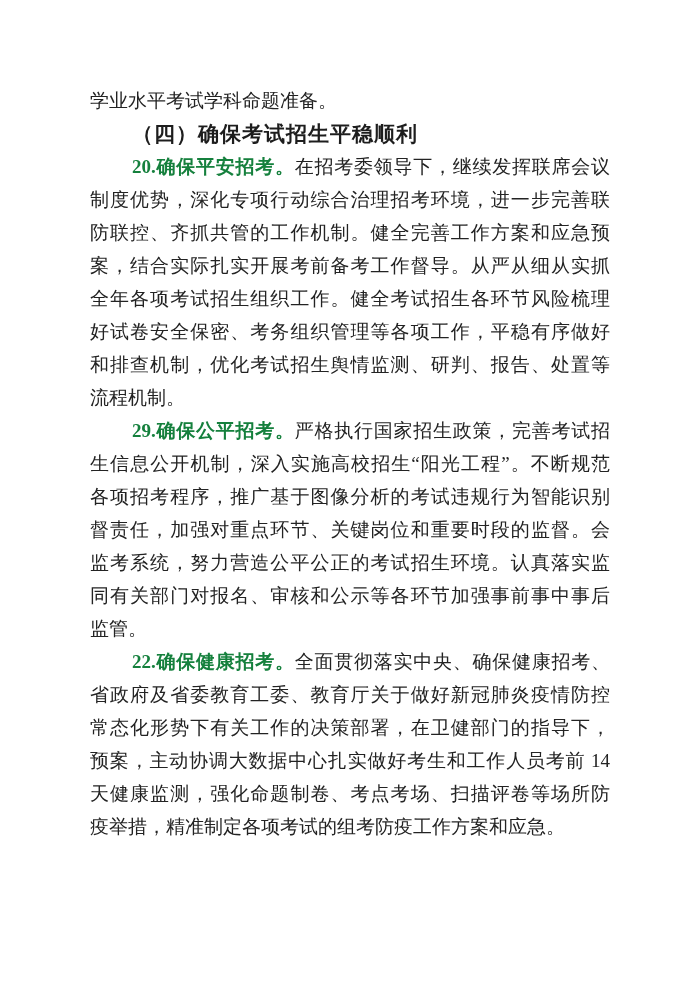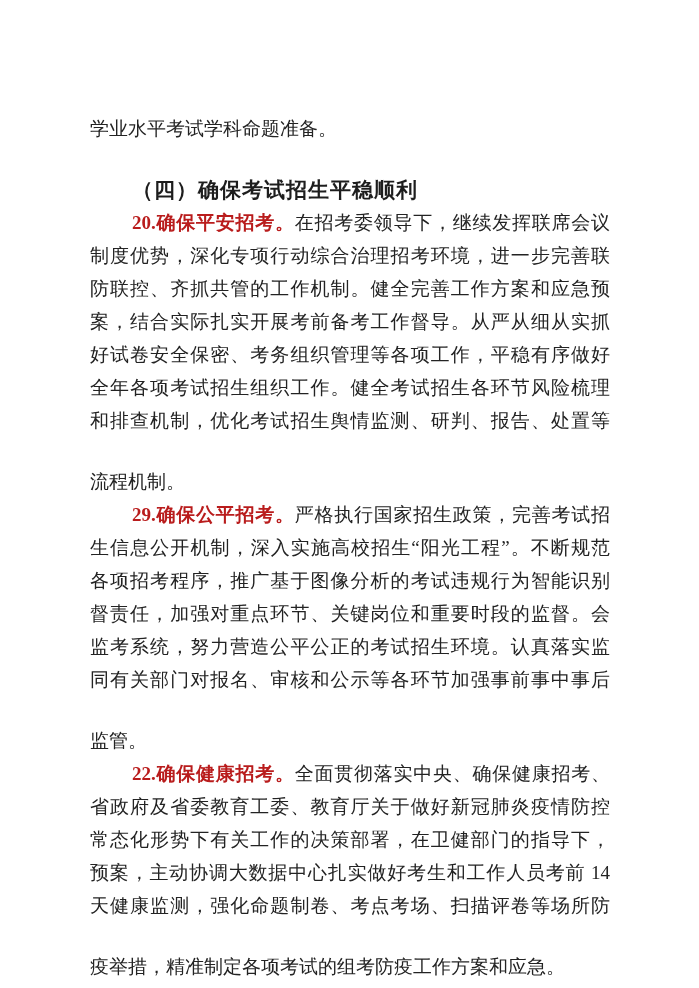--- a/index.html
+++ b/index.html
@@ -28,53 +28,52 @@
     color: #232323;
     text-align: justify;
     text-align-last: justify;
     text-justify: inter-character;
     white-space: nowrap;
     overflow: visible;
   }
   .line.last {
     text-align: left;
     text-align-last: left;
-    margin-top: 28px;
   }
   .line.indent {
     padding-left: 42px;
     width: 478px;
   }
   .line.heading {
     font-family: Liberation Sans, sans-serif;
     font-weight: bold;
     font-size: 21px;
     letter-spacing: 1px;
     color: #1d1d1d;
     text-align: left;
     text-align-last: left;
   }
   .run-bold {
     font-weight: bold;
-    color: #b91c1c;
+    color: #15803d;
   }
 </style>
 </head>
 <body>
 
 <div class="page">
   <div class="text-block" id="doc-text">
       <div class="line last"><span>学业水平考试学科命题准备。</span></div>
       <div class="line heading indent last"><span>（四）确保考试招生平稳顺利</span></div>
       <div class="line indent"><span class="run-bold">20.确保平安招考。</span><span>在招考委领导下，继续发挥联席会议</span></div>
       <div class="line"><span>制度优势，深化专项行动综合治理招考环境，进一步完善联</span></div>
       <div class="line"><span>防联控、齐抓共管的工作机制。健全完善工作方案和应急预</span></div>
       <div class="line"><span>案，结合实际扎实开展考前备考工作督导。从严从细从实抓</span></div>
+      <div class="line"><span>全年各项考试招生组织工作。健全考试招生各环节风险梳理</span></div>
       <div class="line"><span>好试卷安全保密、考务组织管理等各项工作，平稳有序做好</span></div>
-      <div class="line"><span>全年各项考试招生组织工作。健全考试招生各环节风险梳理</span></div>
       <div class="line"><span>和排查机制，优化考试招生舆情监测、研判、报告、处置等</span></div>
       <div class="line last"><span>流程机制。</span></div>
       <div class="line indent"><span class="run-bold">29.确保公平招考。</span><span>严格执行国家招生政策，完善考试招</span></div>
       <div class="line"><span>生信息公开机制，深入实施高校招生“阳光工程”。不断规范</span></div>
       <div class="line"><span>各项招考程序，推广基于图像分析的考试违规行为智能识别</span></div>
       <div class="line"><span>督责任，加强对重点环节、关键岗位和重要时段的监督。会</span></div>
       <div class="line"><span>监考系统，努力营造公平公正的考试招生环境。认真落实监</span></div>
       <div class="line"><span>同有关部门对报名、审核和公示等各环节加强事前事中事后</span></div>
       <div class="line last"><span>监管。</span></div>
       <div class="line indent"><span class="run-bold">22.确保健康招考。</span><span>全面贯彻落实中央、确保健康招考、</span></div>

